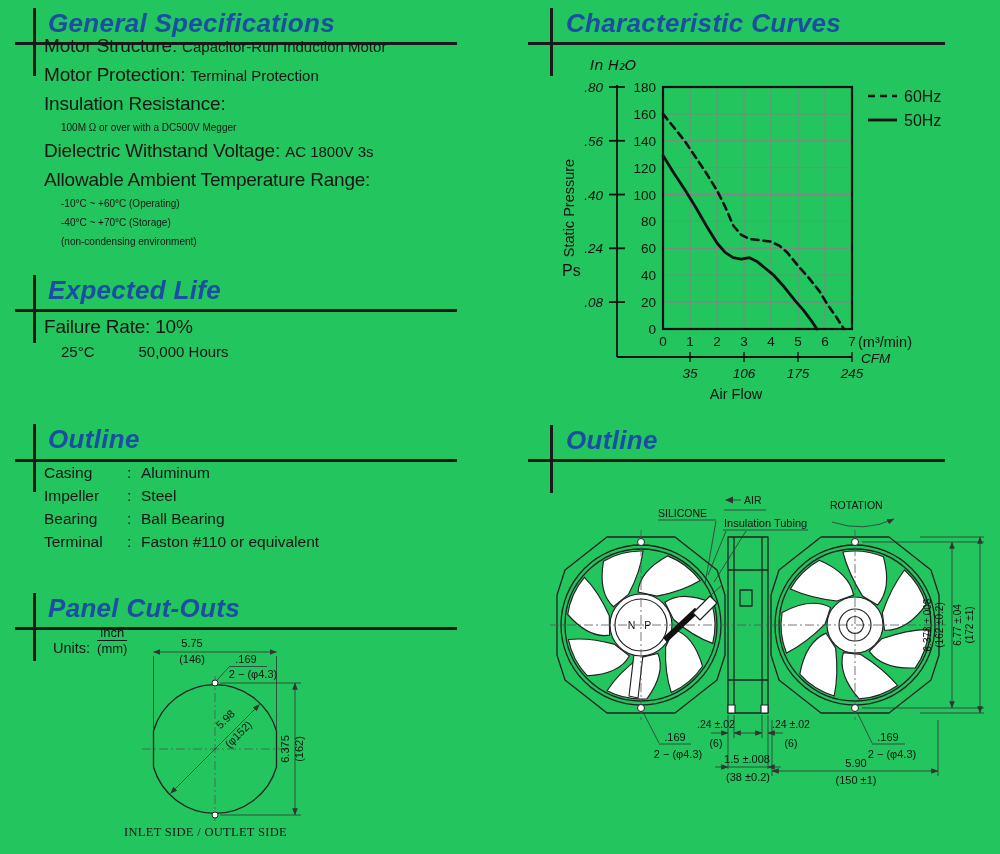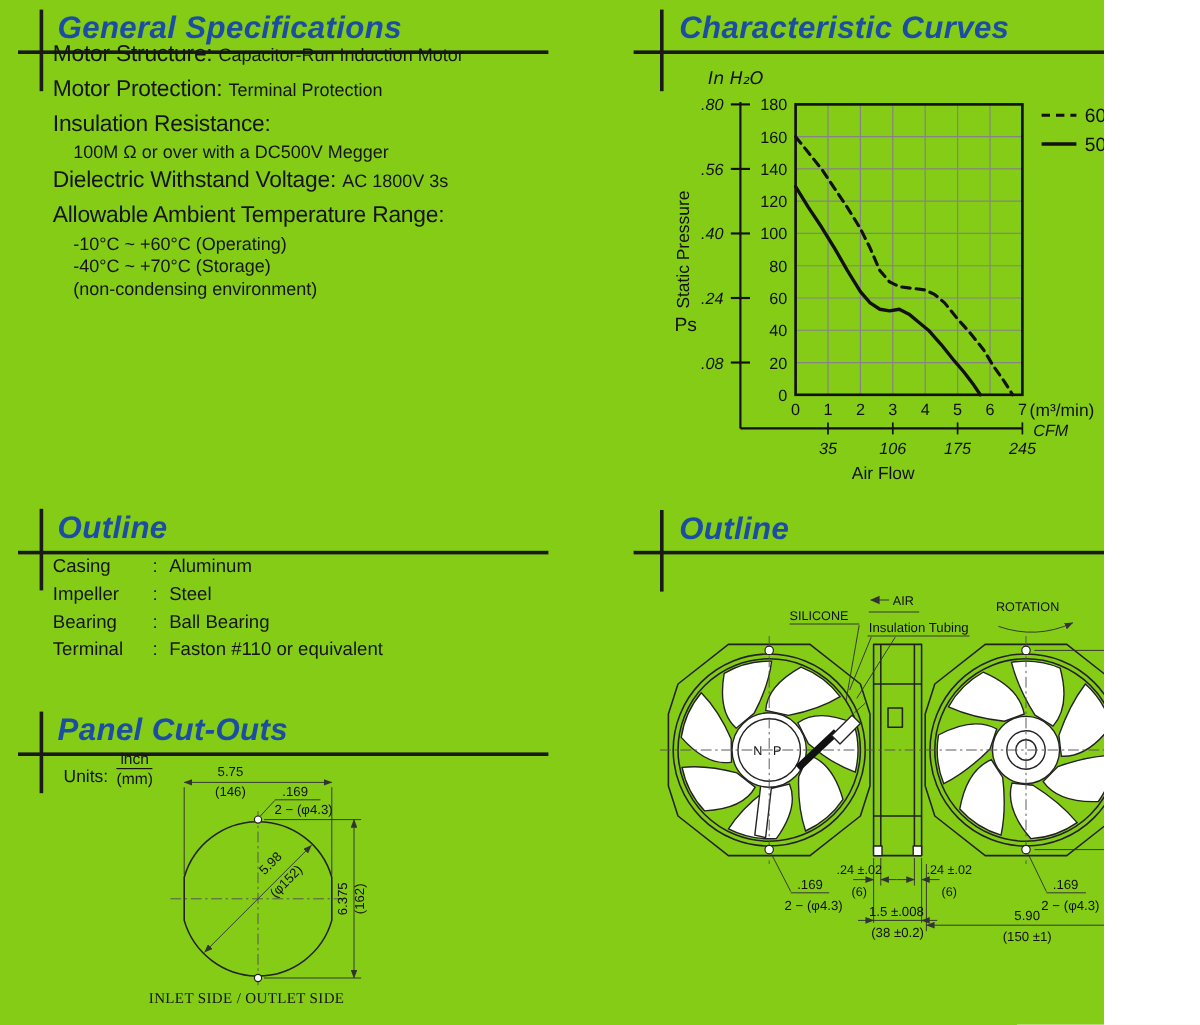--- a/index.html
+++ b/index.html
@@ -1,29 +1,29 @@
 <!DOCTYPE html>
 <html><head>
 <meta charset="utf-8">
 <style>
   html,body{margin:0;padding:0;background:#fff;}
-  .page{position:relative;width:920px;height:854px;background:#84cc16;overflow:hidden;
+  .page{position:relative;width:1000px;height:854px;background:#22c55e;overflow:hidden;
         font-family:"Liberation Sans",sans-serif;color:#151515;}
   .sec{position:absolute;}
   .sec-rule{position:absolute;left:0;right:0;top:34px;height:2.6px;background:#1a1a1a;}
   .tick{position:absolute;width:2.6px;height:68px;background:#1a1a1a;top:0;left:18px;}
   .sec.rcol .tick{left:22px;}
   .sec-title{margin:0;padding-left:33px;font-family:"Liberation Sans",sans-serif;
              font-style:italic;font-weight:600;font-size:26px;line-height:30px;
              color:#1B4EA3;letter-spacing:.3px;white-space:nowrap;}
   .sec.rcol .sec-title{padding-left:38px;}
   .sec-content{position:absolute;left:29px;top:24px;right:0;}
   .spec{margin:0;font-size:19px;line-height:28px;letter-spacing:-.2px;white-space:nowrap;}
   .spec .val{font-size:15px;letter-spacing:0;}
-  .spec-sub{margin:0;padding-left:17px;font-size:15px;line-height:19px;letter-spacing:0;white-space:nowrap;}
+  .spec-sub{margin:0;padding-left:17px;font-size:10px;line-height:19px;letter-spacing:0;white-space:nowrap;}
   .el-sub{margin:0;padding-left:17px;font-size:15px;line-height:22px;}
   .el-sub .gap{margin-left:44px;}
   .mat-row{display:flex;margin:0;font-size:15.5px;line-height:23px;}
   .mat-name{width:83px;}
   .mat-colon{width:14px;}
   .units{position:absolute;left:38px;top:38px;display:flex;gap:7px;font-size:14.5px;align-items:flex-end;}
   .frac{display:inline-flex;flex-direction:column;text-align:center;font-size:13px;line-height:15px;margin-top:-6px;}
   .frac-top{border-bottom:1.3px solid #151515;padding:0 2px;}
   .caption{position:absolute;left:109px;top:232px;width:176px;text-align:left;
            font-family:"Liberation Serif",serif;font-size:12.5px;letter-spacing:.3px;white-space:nowrap;}
@@ -64,20 +64,29 @@
       <p class="spec"><span class="lbl">Insulation Resistance:</span></p>
       <p class="spec-sub">100M Ω or over with a DC500V Megger</p>
       <p class="spec"><span class="lbl">Dielectric Withstand Voltage:</span> <span class="val">AC 1800V 3s</span></p>
       <p class="spec"><span class="lbl">Allowable Ambient Temperature Range:</span></p>
       <p class="spec-sub">-10°C ~ +60°C (Operating)</p>
       <p class="spec-sub">-40°C ~ +70°C (Storage)</p>
       <p class="spec-sub">(non-condensing environment)</p>
     </div>
   </section>
 
+  <section class="sec" style="left:15px;top:275px;width:442px;">
+    <span class="tick"></span>
+    <h2 class="sec-title">Expected Life</h2>
+    <div class="sec-rule"></div>
+    <div class="sec-content" style="top:38px;">
+      <p class="spec"><span class="lbl">Failure Rate: 10%</span></p>
+      <p class="el-sub"><span>25°C</span><span class="gap">50,000 Hours</span></p>
+    </div>
+  </section>
 
   <section class="sec" style="left:15px;top:424px;width:442px;">
     <span class="tick"></span>
     <h2 class="sec-title">Outline</h2>
     <div class="sec-rule" style="top:35px;"></div>
     <div class="sec-content" style="top:37px;">
       <p class="mat-row">
           <span class="mat-name">Casing</span>
           <span class="mat-colon">:</span>
           <span class="mat-val">Aluminum</span>

